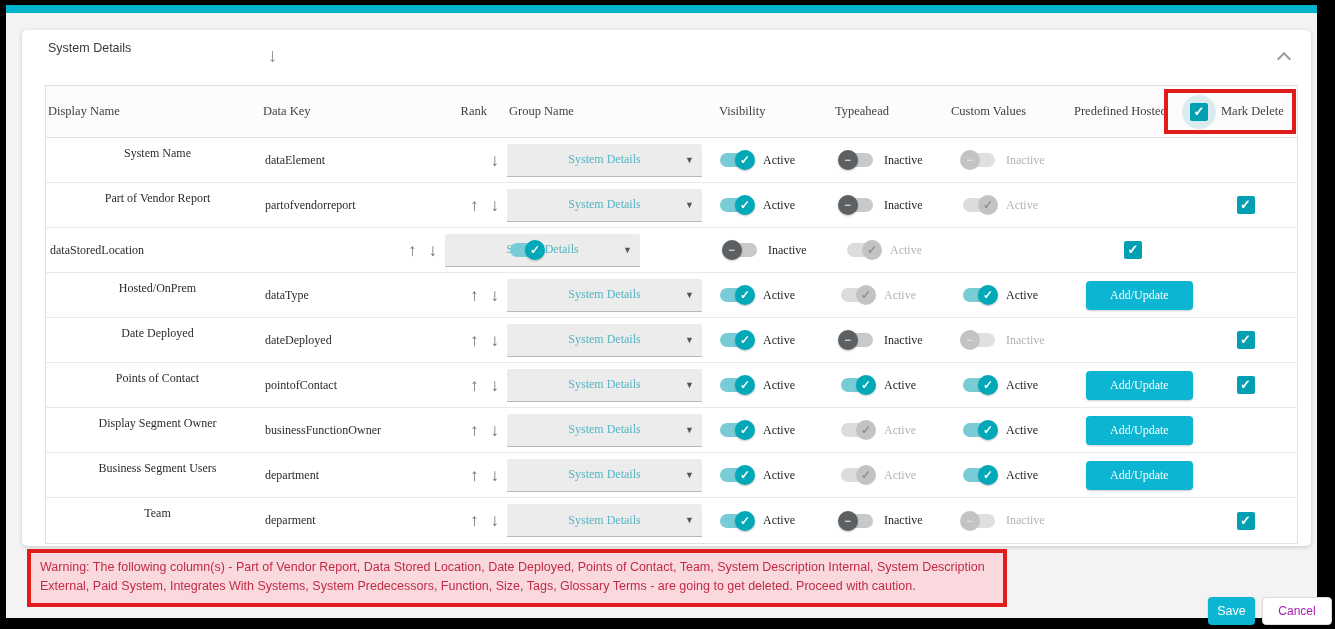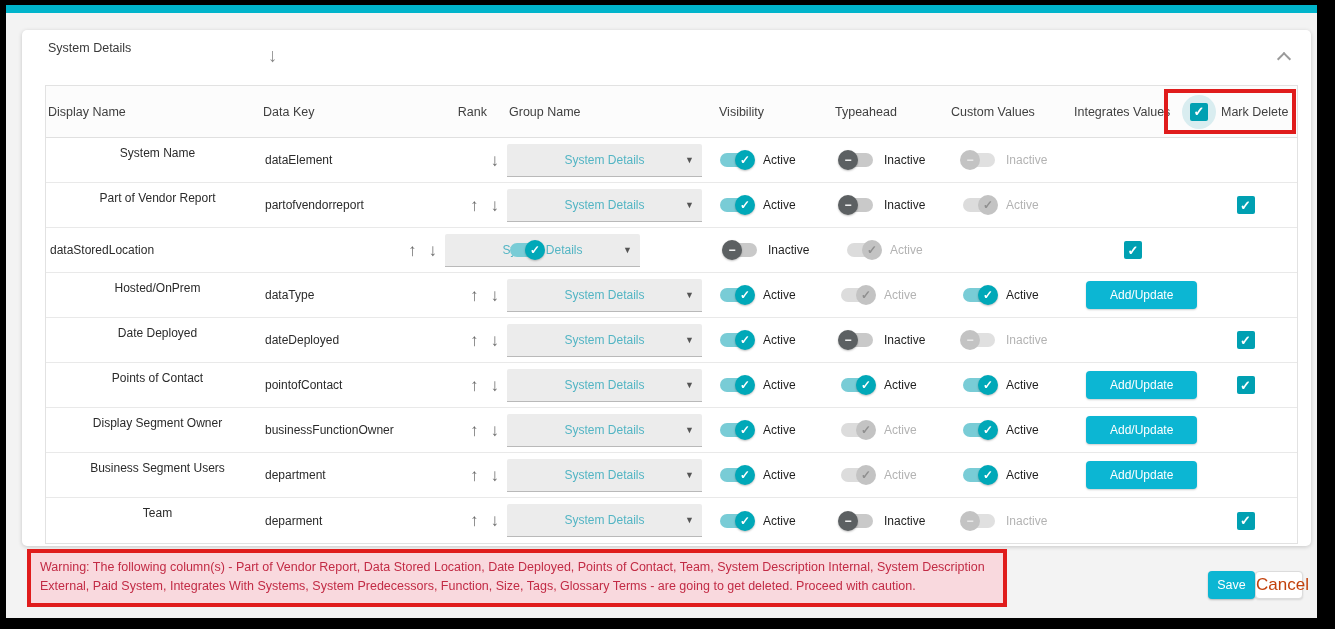--- a/index.html
+++ b/index.html
@@ -17,21 +17,21 @@
     position:absolute; left:22px; top:30px; width:1289px; height:516px;
     background:#fff; border-radius:5px; box-shadow:0 1px 4px rgba(0,0,0,.18);
   }
   .panel-title { position:absolute; left:26px; top:11px; font-size:12.5px; color:#3a3a3a; }
   .panel-down-arrow { position:absolute; left:246px; top:16px; font-size:19px; color:#8a8a8a; line-height:1; cursor:pointer; }
   .collapse-chevron { position:absolute; right:22px; top:24px; width:10px; height:10px;
     border-top:2px solid #9a9a9a; border-right:2px solid #9a9a9a; transform:rotate(-45deg); cursor:pointer; }
 
   
   .dtable { position:absolute; left:23px; top:55px; width:1253px; border:1px solid #e2e2e2; background:#fff; }
-  .grid-row { display:grid; grid-template-columns:215px 184px 62px 210px 116px 116px 123px 122px 103px; align-items:center; }
+  .grid-row { display:grid; grid-template-columns:215px 184px 62px 210px 116px 116px 123px 122px 103px; align-items:center;font-family:Liberation Serif, serif; }
   .thead-row { height:52px; background:#fcfcfc; border-bottom:1px solid #e0e0e0; }
   .thead-row .hcell { font-size:12.5px; color:#3f3f3f; padding-left:2px; white-space:nowrap; }
   .hcell.h-rank { text-align:right; padding-right:20px; }
   .hcell.h-md { display:flex; align-items:center; margin-left:-14px; }
   .halo { width:34px; height:34px; border-radius:50%; background:#d9edf0; display:flex; align-items:center; justify-content:center; flex:none; }
   .md-checkbox { width:18px; height:18px; border-radius:2px; background:#00a0b2; color:#fff;
     display:flex; align-items:center; justify-content:center; font-size:13px; font-weight:bold; cursor:pointer; flex:none; }
   .hcell.h-md .lbl { margin-left:5px; }
 
   .trow { height:45px; border-bottom:1px solid #e9e9e9; background:#fff; }
@@ -74,25 +74,25 @@
   .c-md { display:flex; justify-content:center; }
 
   
   .ann-box { position:absolute; border:4px solid #e01c1c; pointer-events:none; }
   .ann-markdelete { left:1164px; top:89px; width:132px; height:45px; background:transparent; }
   .warning-banner { position:absolute; left:27px; top:549px; width:980px; height:58px;
     border:4px solid #e01c1c; background:#f9d9de; padding:5px 9px; pointer-events:auto; }
   .warning-text { font-size:12.5px; line-height:1.55; color:#c22b45; }
 
   
-  .footer-actions { position:absolute; left:1208px; top:571px; display:flex; }
+  .footer-actions { position:absolute; left:1208px; top:597px; display:flex; gap:7px; }
   .btn-save { width:47px; height:28px; background:#0cb6d3; color:#fff; border:none; border-radius:4px;
     font-family:inherit; font-size:12.5px; cursor:pointer; box-shadow:0 1px 2px rgba(0,0,0,.25); }
-  .btn-cancel { width:48px; height:28px; background:#fff; color:#c2410c; border:1px solid #dcdcdc; border-radius:4px;
-    font-family:inherit; font-size:17px; cursor:pointer; box-shadow:0 1px 2px rgba(0,0,0,.12); }
+  .btn-cancel { width:70px; height:28px; background:#fff; color:#a21caf; border:1px solid #dcdcdc; border-radius:4px;
+    font-family:inherit; font-size:12px; cursor:pointer; box-shadow:0 1px 2px rgba(0,0,0,.12); }
 </style>
 </head>
 <body>
 
 <div class="top-accent"></div>
 <div class="page-bg"></div>
 
 <div class="card">
   <div class="panel-title">System Details</div>
   <div class="panel-down-arrow">↓</div>
@@ -100,21 +100,21 @@
 
   <div class="dtable">
     <div class="grid-row thead-row">
       <div class="hcell">Display Name</div>
       <div class="hcell">Data Key</div>
       <div class="hcell h-rank">Rank</div>
       <div class="hcell">Group Name</div>
       <div class="hcell">Visibility</div>
       <div class="hcell">Typeahead</div>
       <div class="hcell">Custom Values</div>
-      <div class="hcell">Integrates Values</div>
+      <div class="hcell">Predefined Hosted</div>
       <div class="hcell h-md">
         <span class="halo">
           <span class="md-checkbox">
             <span>✓</span>
           </span>
         </span>
         <span class="lbl">Mark Delete</span>
       </div>
     </div>
     <div id="tbody">

